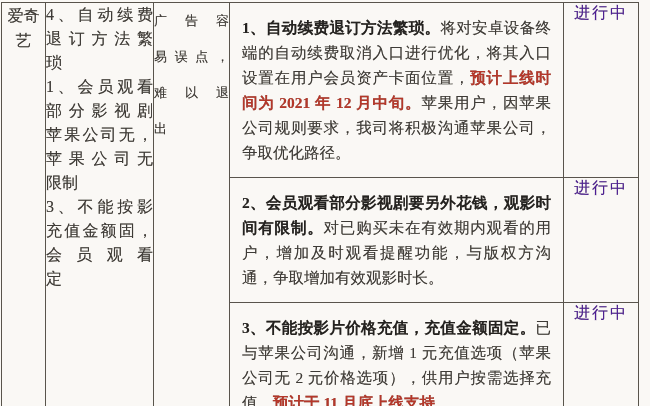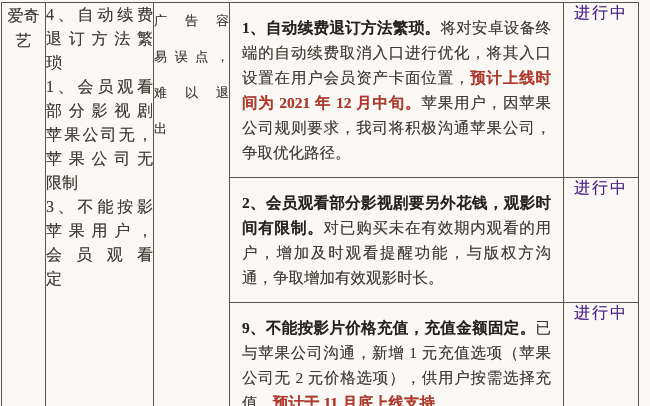--- a/index.html
+++ b/index.html
@@ -63,21 +63,21 @@
         <td class="issues-cell" rowspan="3">
           <div class="jline full">4、自动续费</div>
           <div class="jline full">退订方法繁</div>
           <div class="jline">琐</div>
           <div class="jline full">1、会员观看</div>
           <div class="jline full">部分影视剧</div>
           <div class="jline full">苹果公司无，</div>
           <div class="jline full">苹果公司无</div>
           <div class="jline">限制</div>
           <div class="jline full">3、不能按影</div>
-          <div class="jline full">苹果用户，</div>
+          <div class="jline full">充值金额固，</div>
           <div class="jline full">会员观看</div>
           <div class="jline">定</div>
         </td>
         <td class="ad-cell" rowspan="3">
           <div class="jline full">广告容</div>
           <div class="jline full">易误点，</div>
           <div class="jline full">难以退</div>
           <div class="jline">出</div>
         </td>
         <td class="measure-cell">
@@ -90,21 +90,21 @@
       <tr class="r2">
         <td class="measure-cell">
           <p><span class="lead">2、会员观看部分影视剧要另外花钱，观影时间有限制。</span><span>对已购买未在有效期内观看的用户，增加及时观看提醒功能，与版权方沟通，争取增加有效观影时长。</span><span class="red"></span><span></span></p>
         </td>
         <td class="status-cell">
           <span>进行中</span>
         </td>
       </tr>
       <tr class="r3">
         <td class="measure-cell">
-          <p><span class="lead">9、不能按影片价格充值，充值金额固定。</span><span>已与苹果公司沟通，新增 1 元充值选项（苹果公司无 2 元价格选项），供用户按需选择充值，</span><span class="red">预计于 11 月底上线支持。</span><span></span></p>
+          <p><span class="lead">3、不能按影片价格充值，充值金额固定。</span><span>已与苹果公司沟通，新增 1 元充值选项（苹果公司无 2 元价格选项），供用户按需选择充值，</span><span class="red">预计于 11 月底上线支持。</span><span></span></p>
         </td>
         <td class="status-cell">
           <span>进行中</span>
         </td>
       </tr>
     </tbody>
   </table>
 </div>
 
 </body></html>

